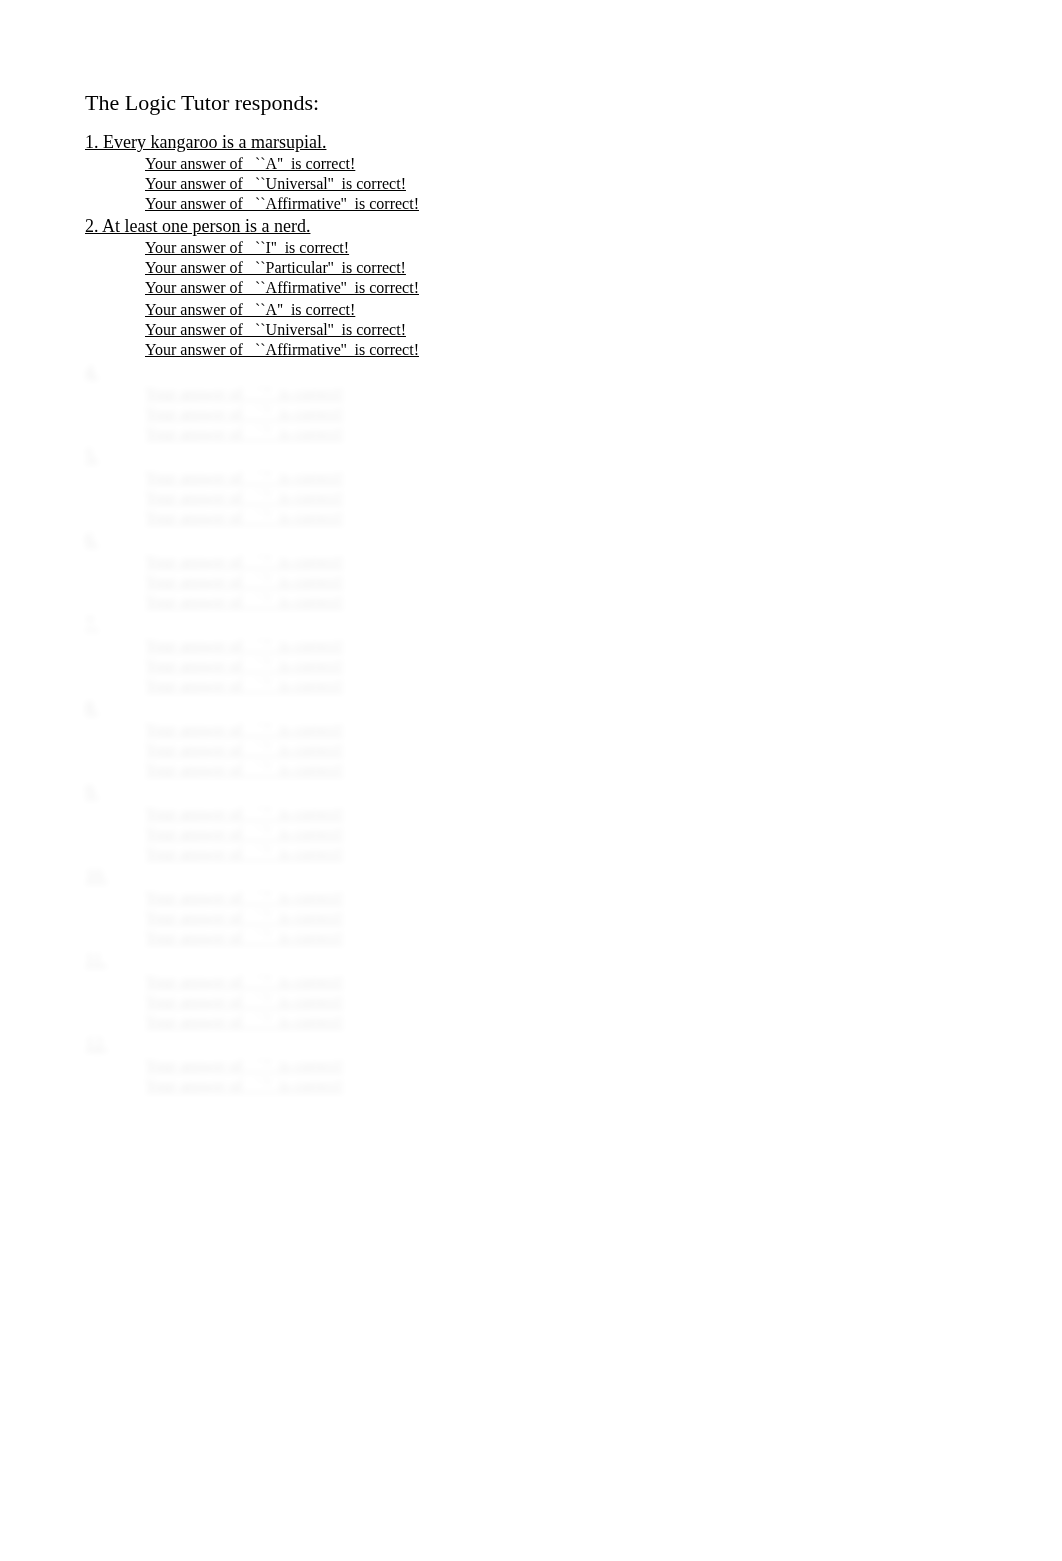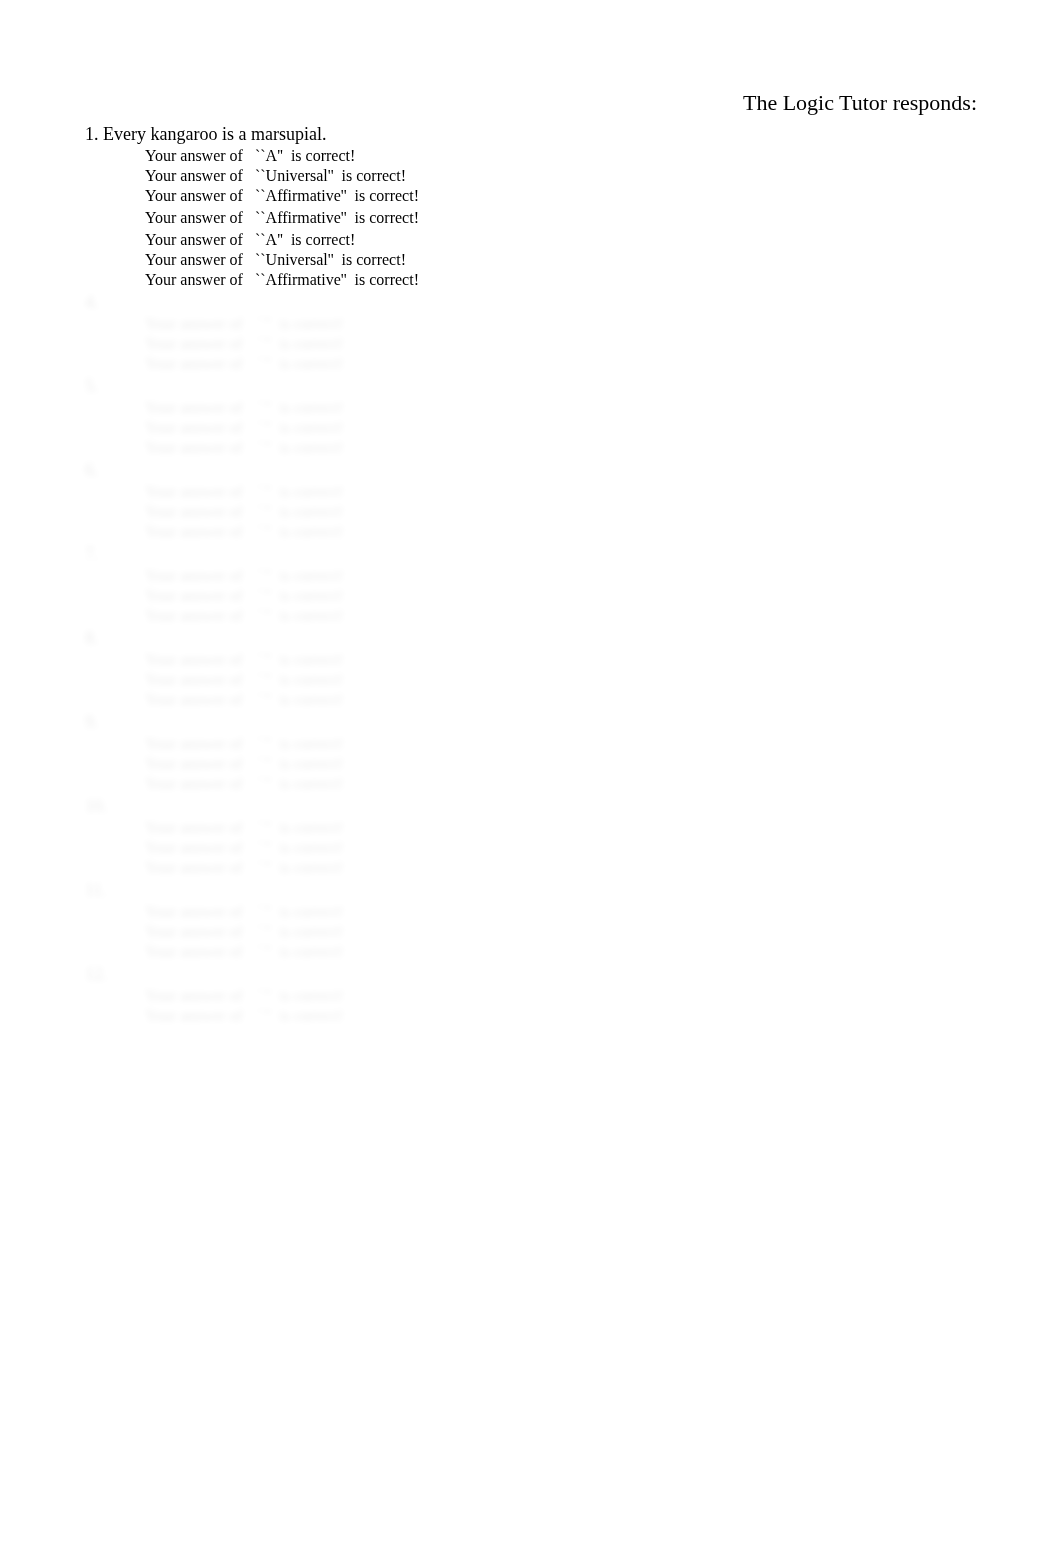--- a/index.html
+++ b/index.html
@@ -10,25 +10,25 @@
       background: #ffffff;
       color: #000000;
     }
     .page {
       width: 1062px;
       padding: 90px 85px;
       box-sizing: border-box;
     }
     .header {
       font-size: 22px;
-      margin-bottom: 8px;
-      text-align: right;
+      margin-bottom: 16px;
     }
     .item {
       margin-bottom: 2px;
+      text-decoration: underline;
     }
     .statement {
       font-size: 18px;
       margin-bottom: 1px;
     }
     .response-line {
       padding-left: 60px;
       font-size: 16px;
       line-height: 1.25;
       white-space: pre;
@@ -46,20 +46,23 @@
 <div class="page">
   <div class="header">The Logic Tutor responds:</div>
   <div id="items-container">
       <div class="item">
         <div class="statement">1. Every kangaroo is a marsupial.</div>
         <div class="response-line">Your answer of   ``A''  is correct!</div>
         <div class="response-line">Your answer of   ``Universal''  is correct!</div>
         <div class="response-line">Your answer of   ``Affirmative''  is correct!</div>
       </div>
       <div class="item">
+        <div class="statement">2. At least one person is a nerd.</div>
+        <div class="response-line">Your answer of   ``I''  is correct!</div>
+        <div class="response-line">Your answer of   ``Particular''  is correct!</div>
         <div class="response-line">Your answer of   ``Affirmative''  is correct!</div>
       </div>
       <div class="item">
         <div class="response-line">Your answer of   ``A''  is correct!</div>
         <div class="response-line">Your answer of   ``Universal''  is correct!</div>
         <div class="response-line">Your answer of   ``Affirmative''  is correct!</div>
       </div>
       <div class="item hidden-block">
         <div class="statement">4. </div>
         <div class="response-line">Your answer of   ``''  is correct!</div>

